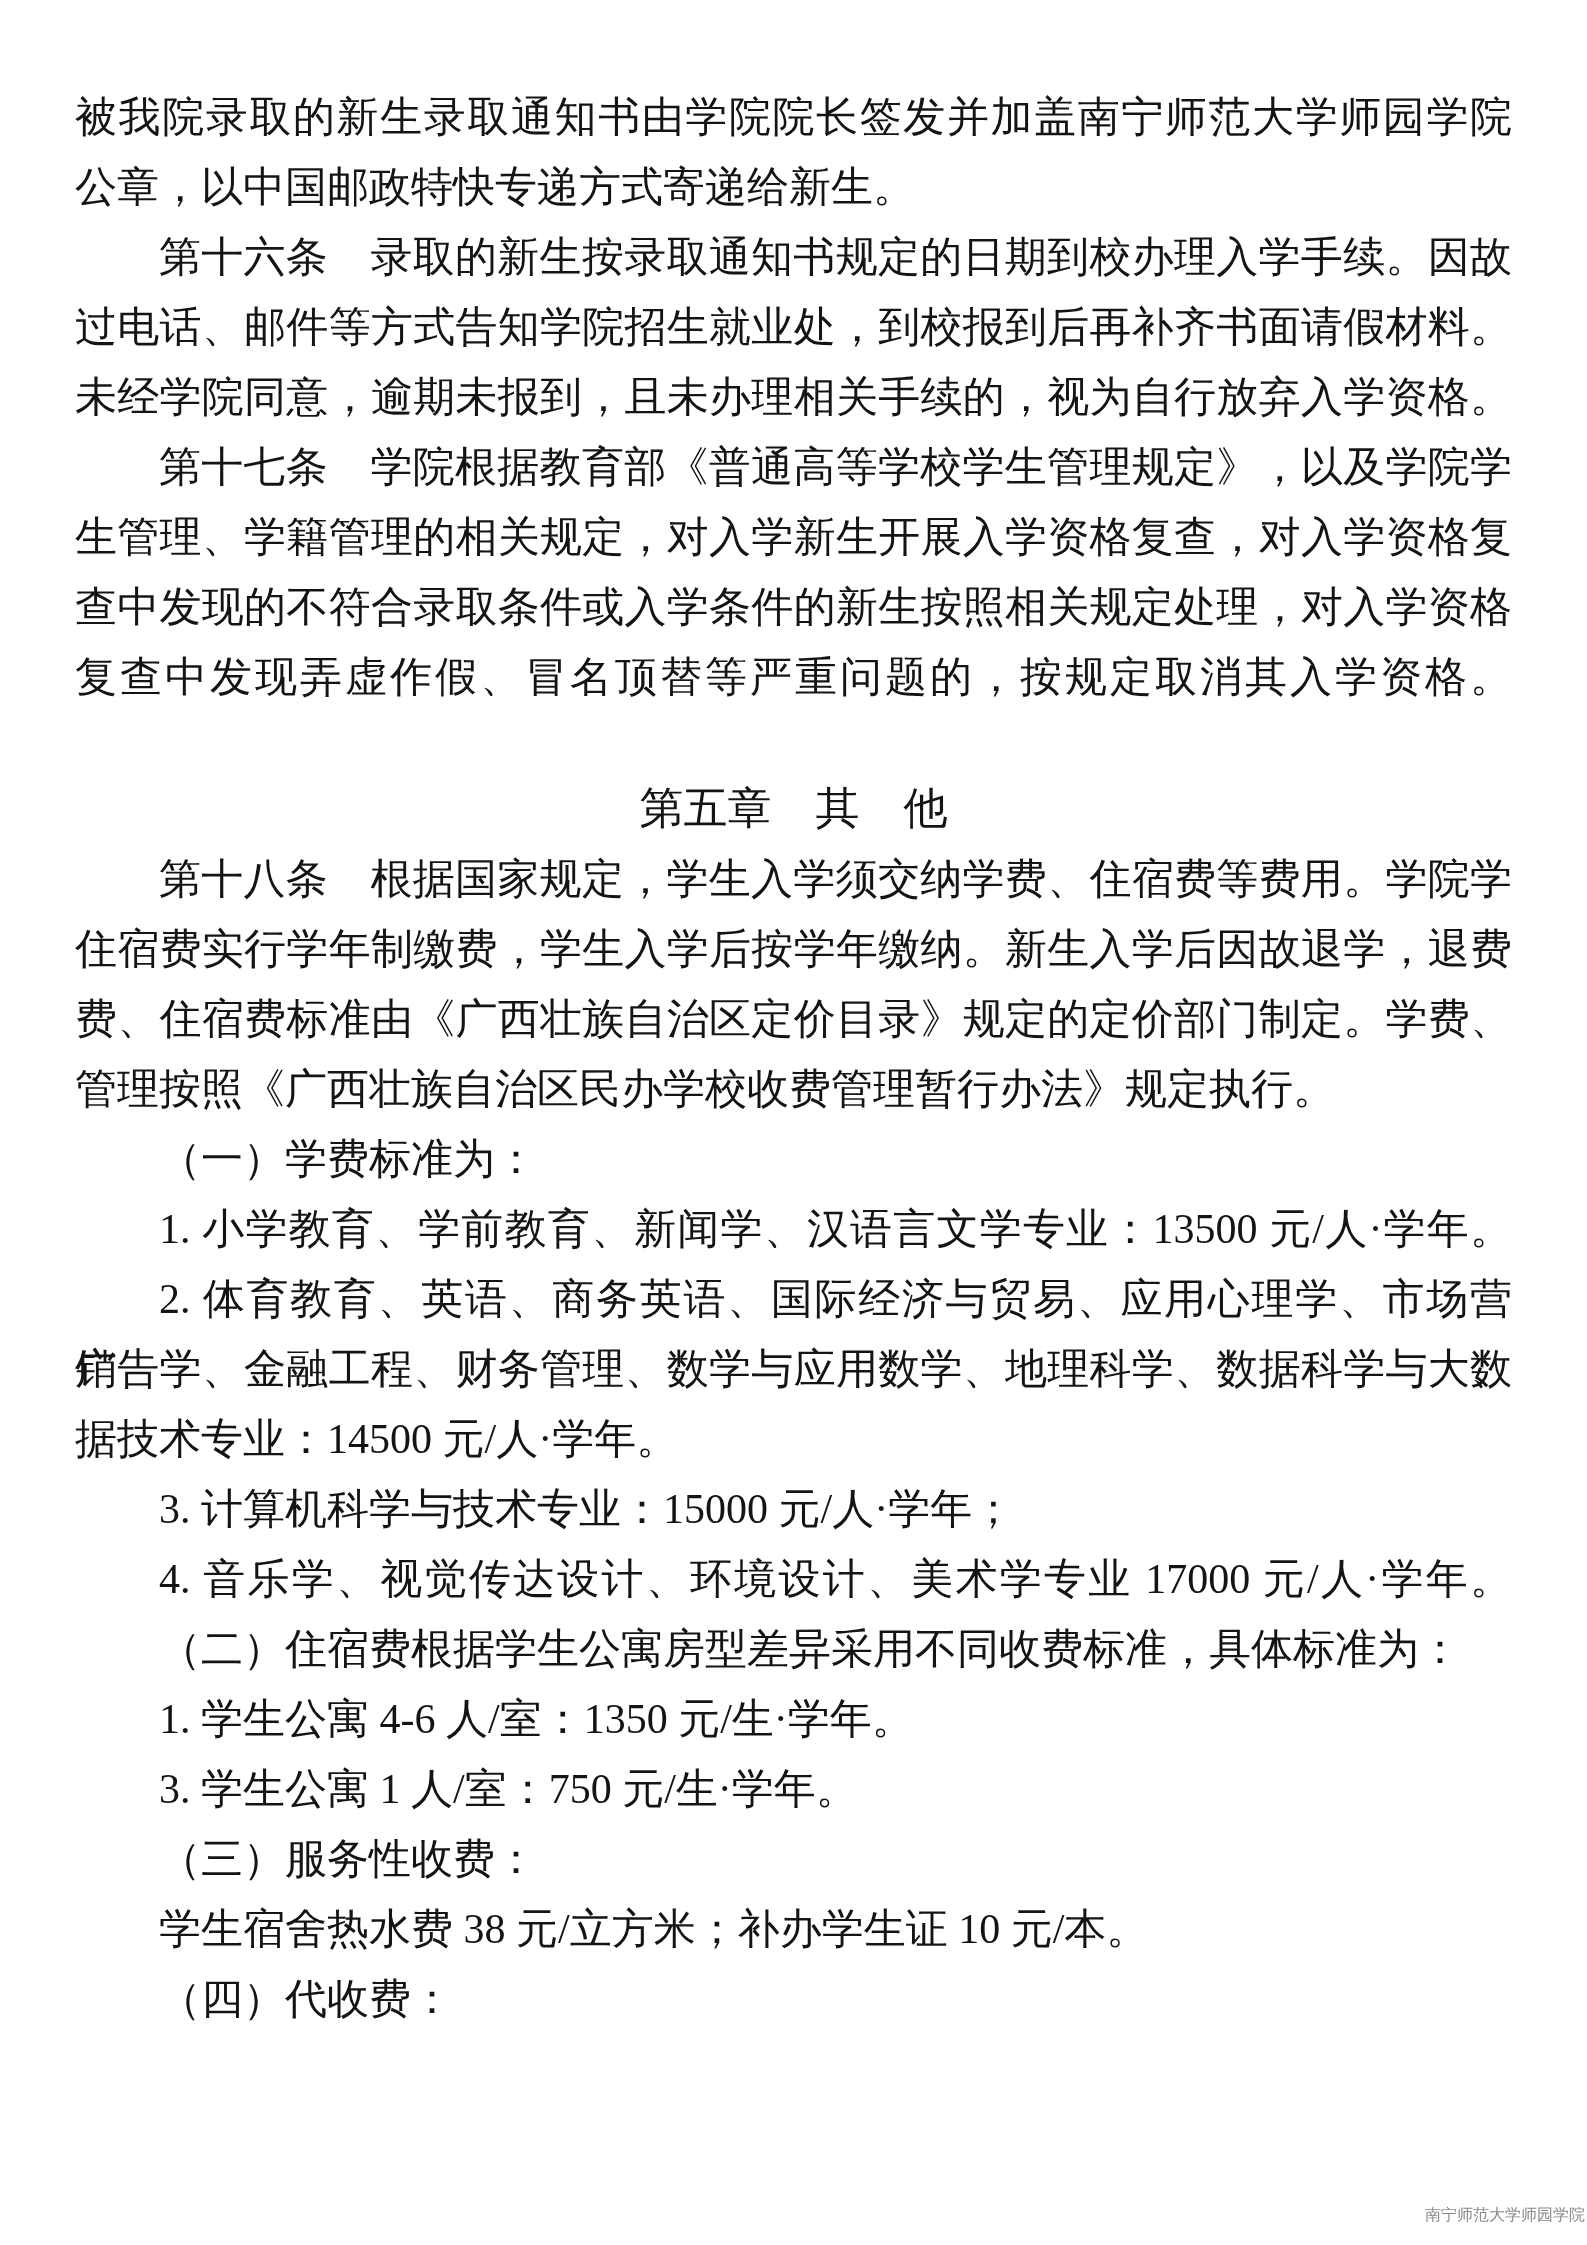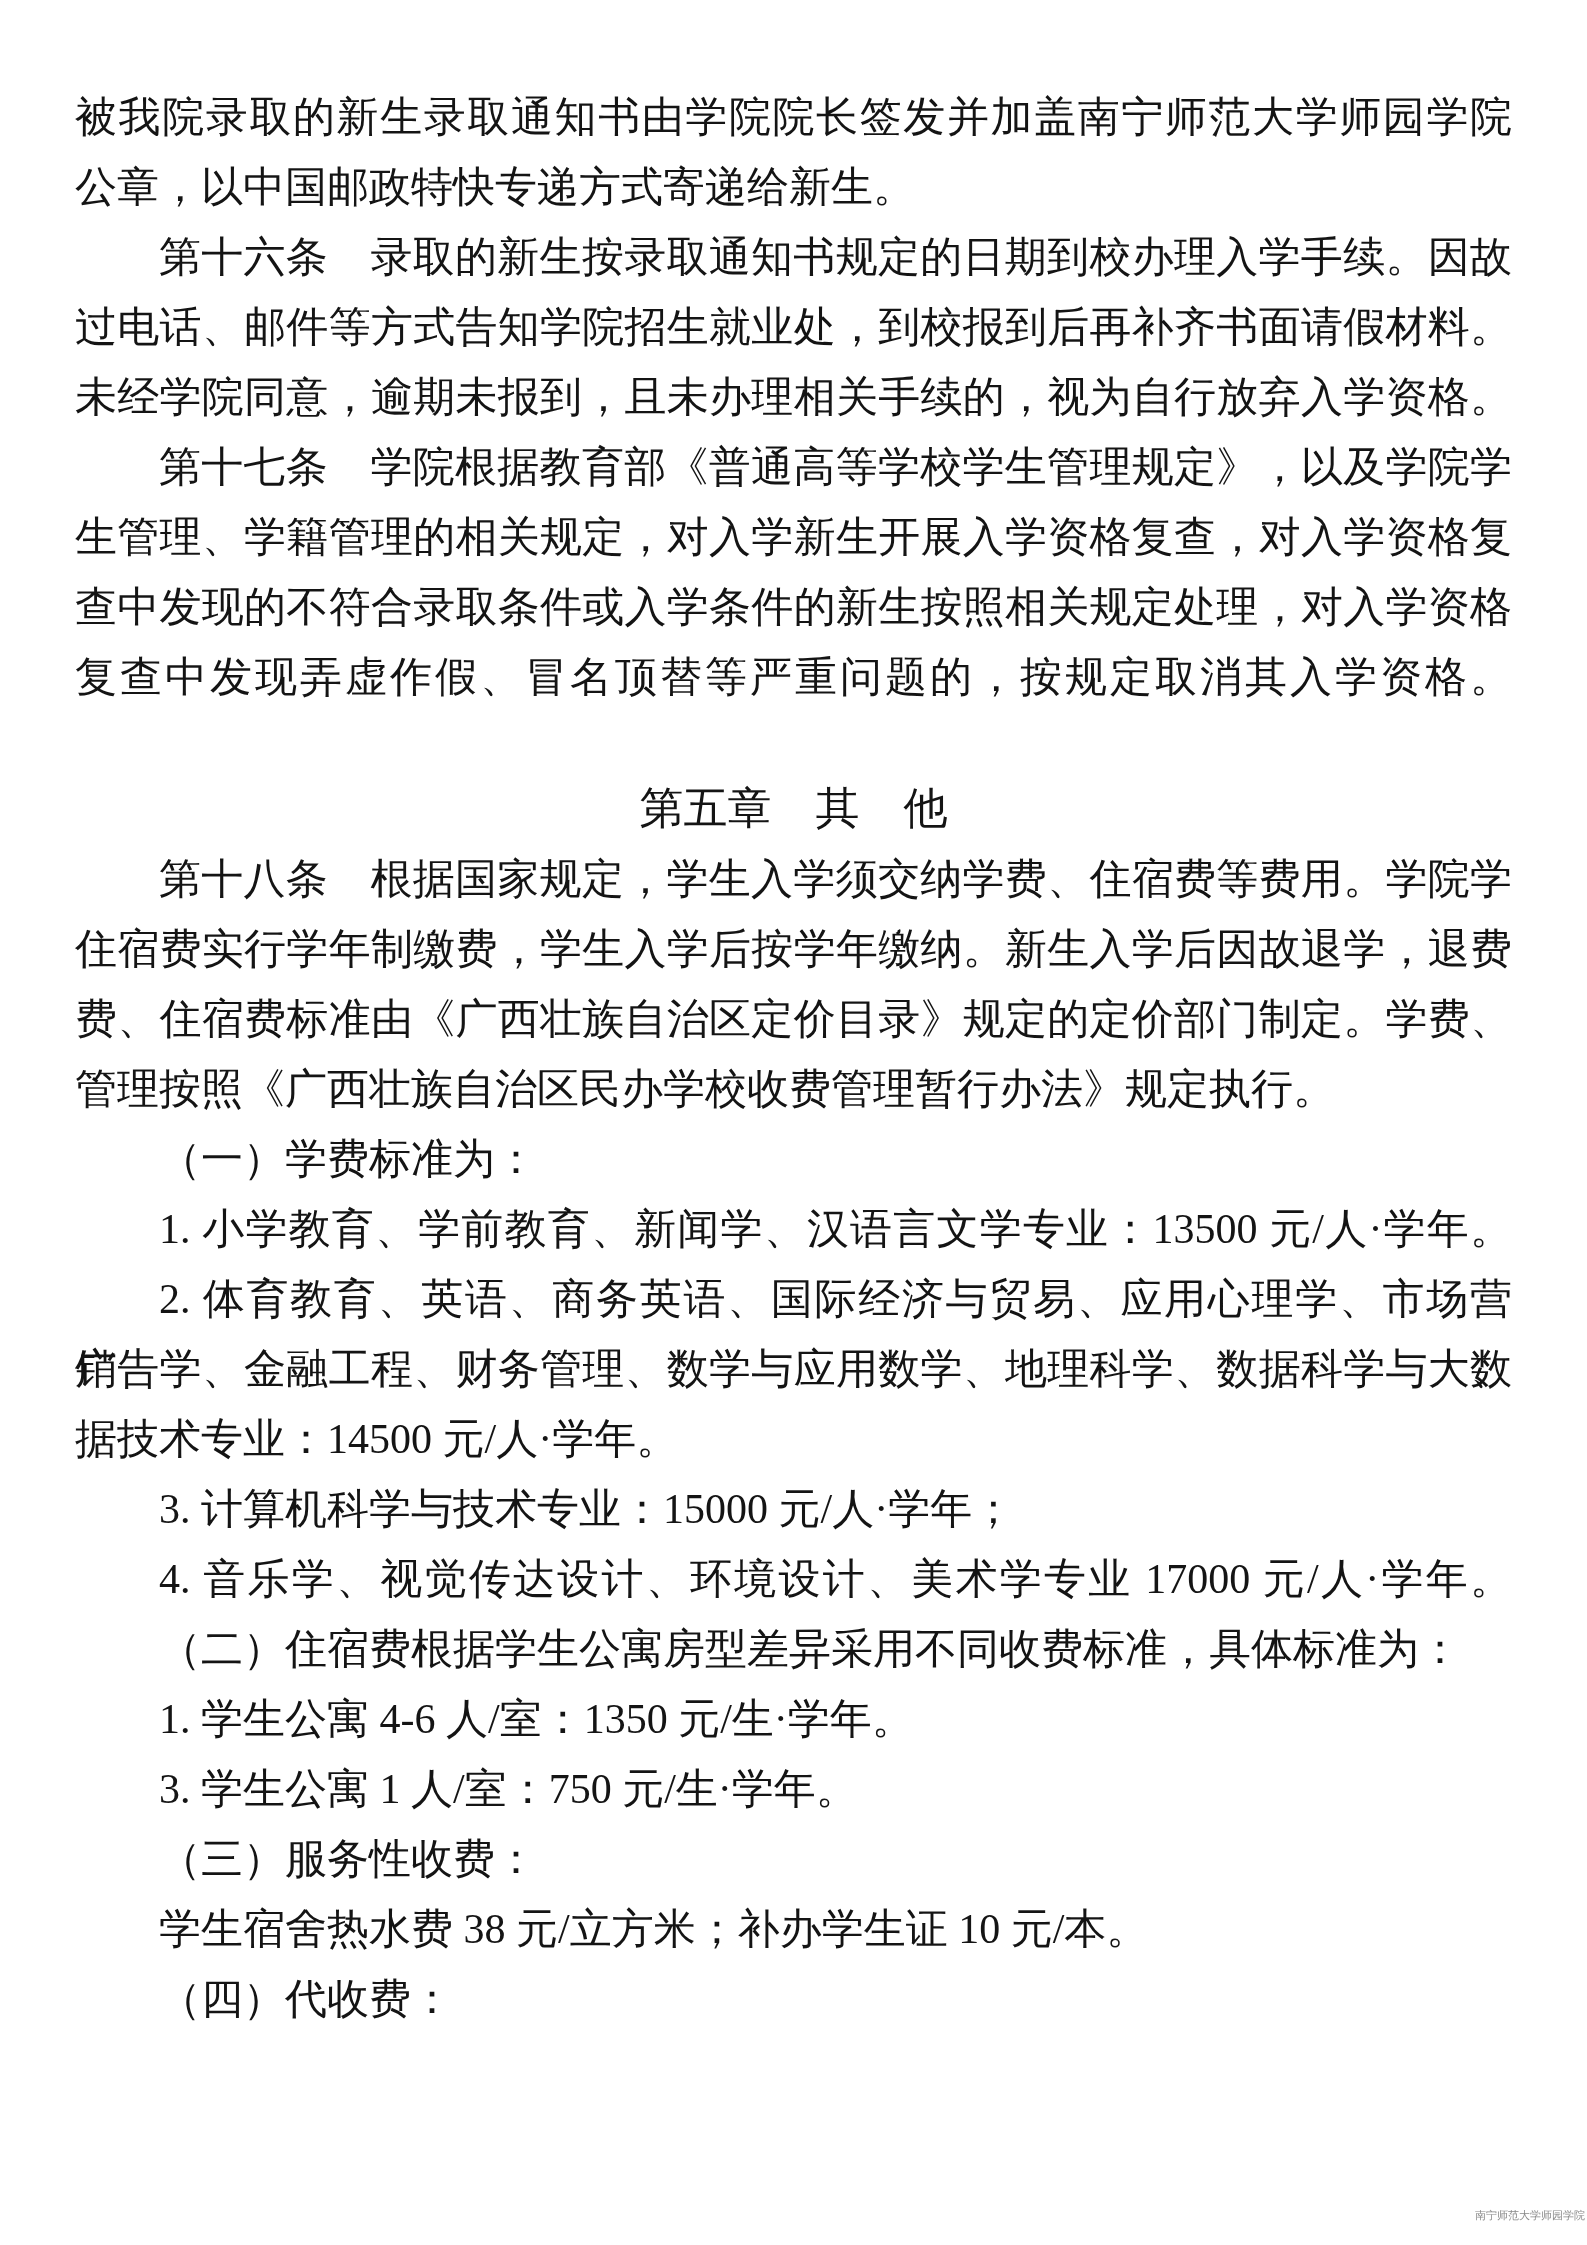--- a/index.html
+++ b/index.html
@@ -37,21 +37,21 @@
     text-align-last:center;
     font-weight:bold;
     font-size:44px;
     text-indent:0;
   }
   .bold{ font-weight:normal; }
   .watermark{
     position:absolute;
     right:14px;
     top:2208px;
-    font-size:11px;
+    font-size:16px;
     line-height:14px;
     color:#8a8a8a;
     font-family:"Liberation Serif","DejaVu Serif",serif;
     margin-left:48px;
   }
 </style>
 </head>
 <body>
 
 <div class="page">

